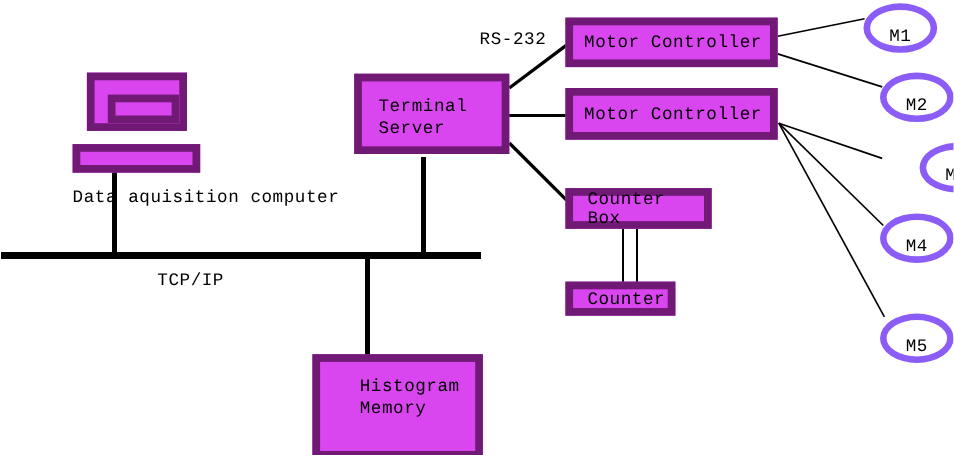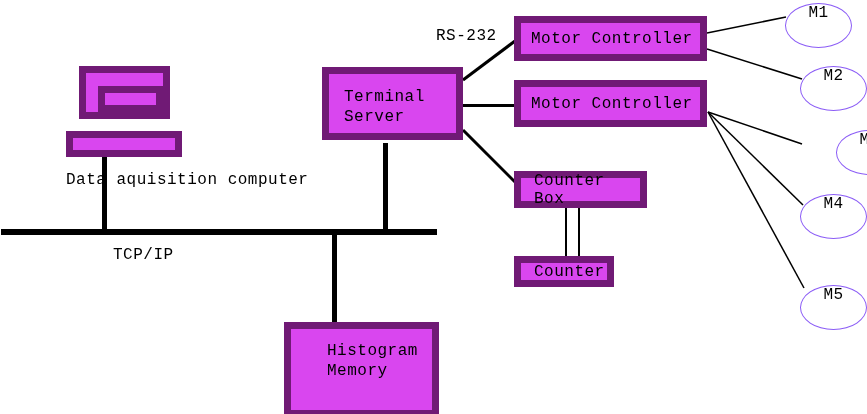--- a/index.html
+++ b/index.html
@@ -38,25 +38,25 @@
   }
   .label {
     position: absolute;
     white-space: nowrap;
   }
   .motor {
     position: absolute;
     box-sizing: border-box;
     width: 67px;
     height: 45px;
-    border: 1px solid #8b5cf6;
+    border: 6px solid #8b5cf6;
     border-radius: 50%;
     background: #ffffff;
     display: flex;
-    align-items: flex-start;
+    align-items: flex-end;
     justify-content: center;
   }
   
   .monitor-outer {
     position: absolute;
     left: 79px; top: 66px;
     width: 91px; height: 53px;
   }
   .monitor-screen {
     position: absolute;
@@ -93,21 +93,21 @@
     left: 514px; top: 256px;
     width: 100px; height: 31px;
     padding-left: 13px;
   }
   .histogram-memory {
     left: 284px; top: 322px;
     width: 155px; height: 95px;
     padding: 12px 0 0 36px;
   }
   .lbl-computer { left: 66px;  top: 171px; }
-  .lbl-tcpip    { left: 113px; top: 246px; text-align: right; }
+  .lbl-tcpip    { left: 143px; top: 246px; text-align: right; }
   .lbl-rs232    { left: 436px; top: 27px; }
   .m1 { left: 785px; top: 3px; }
   .m2 { left: 800px; top: 66px; }
   .m3 { left: 836px; top: 130px; }
   .m4 { left: 800px; top: 194px; }
   .m5 { left: 800px; top: 285px; }
 </style>
 </head>
 <body>
 

